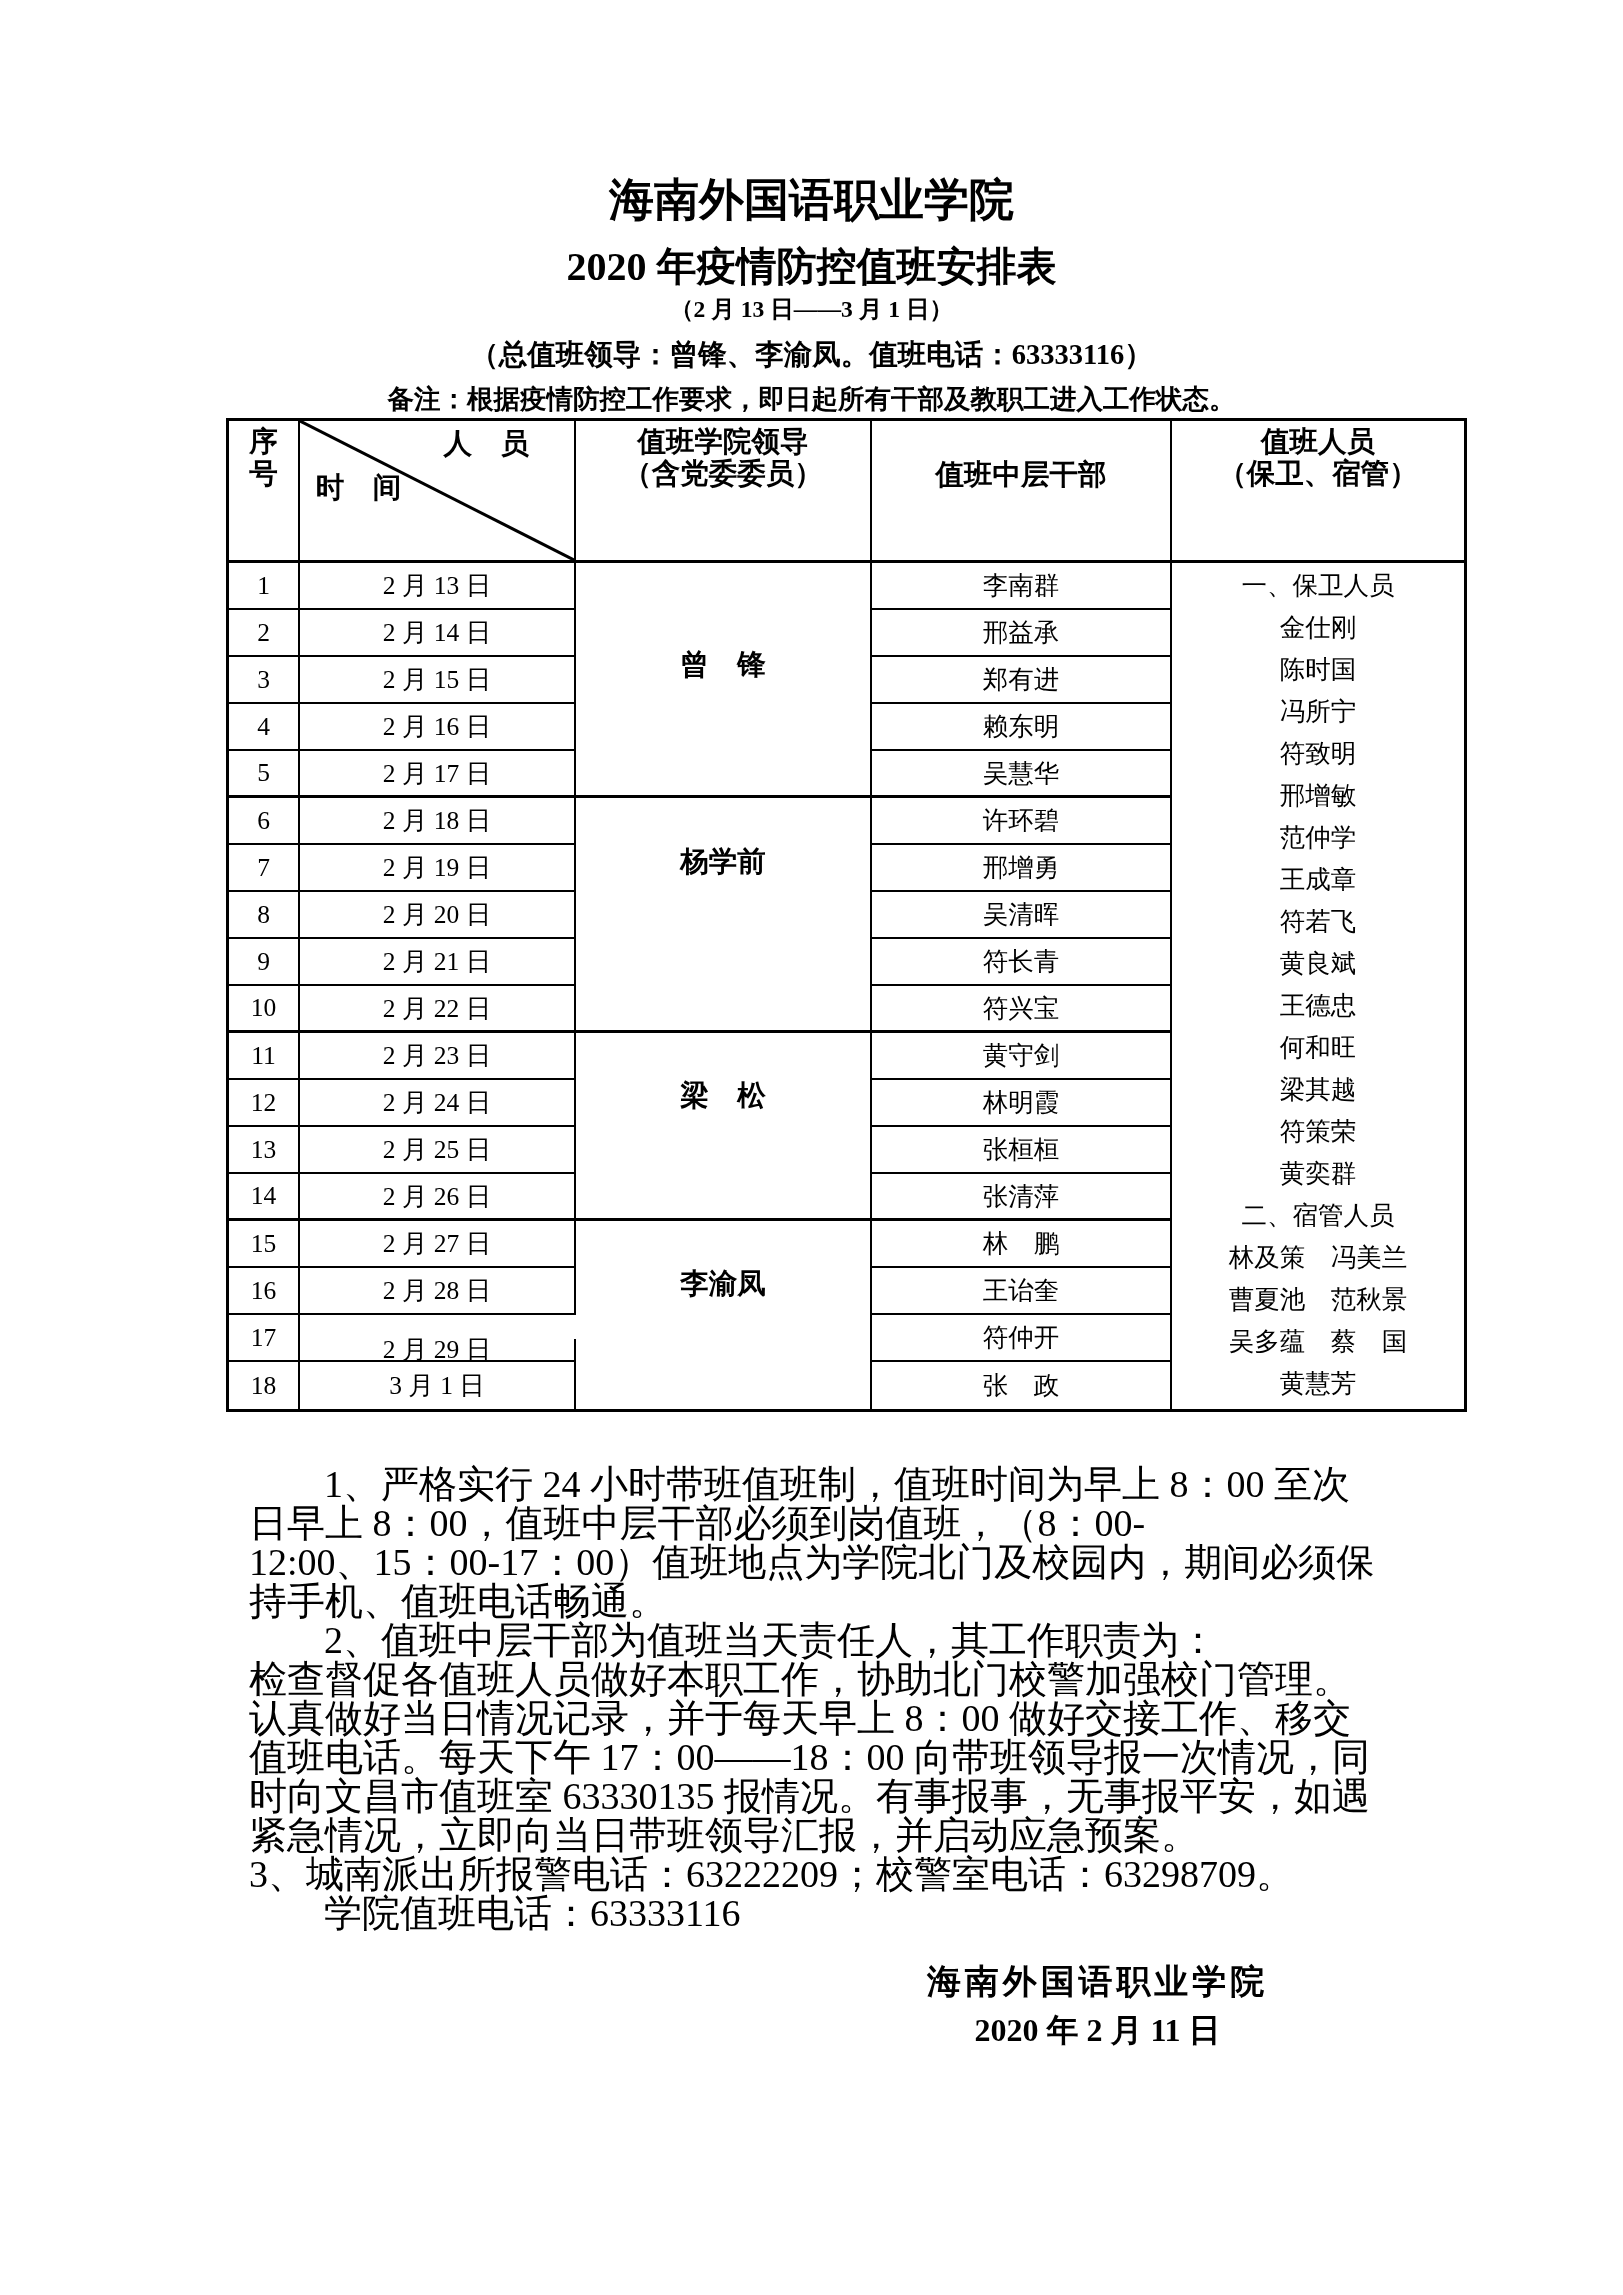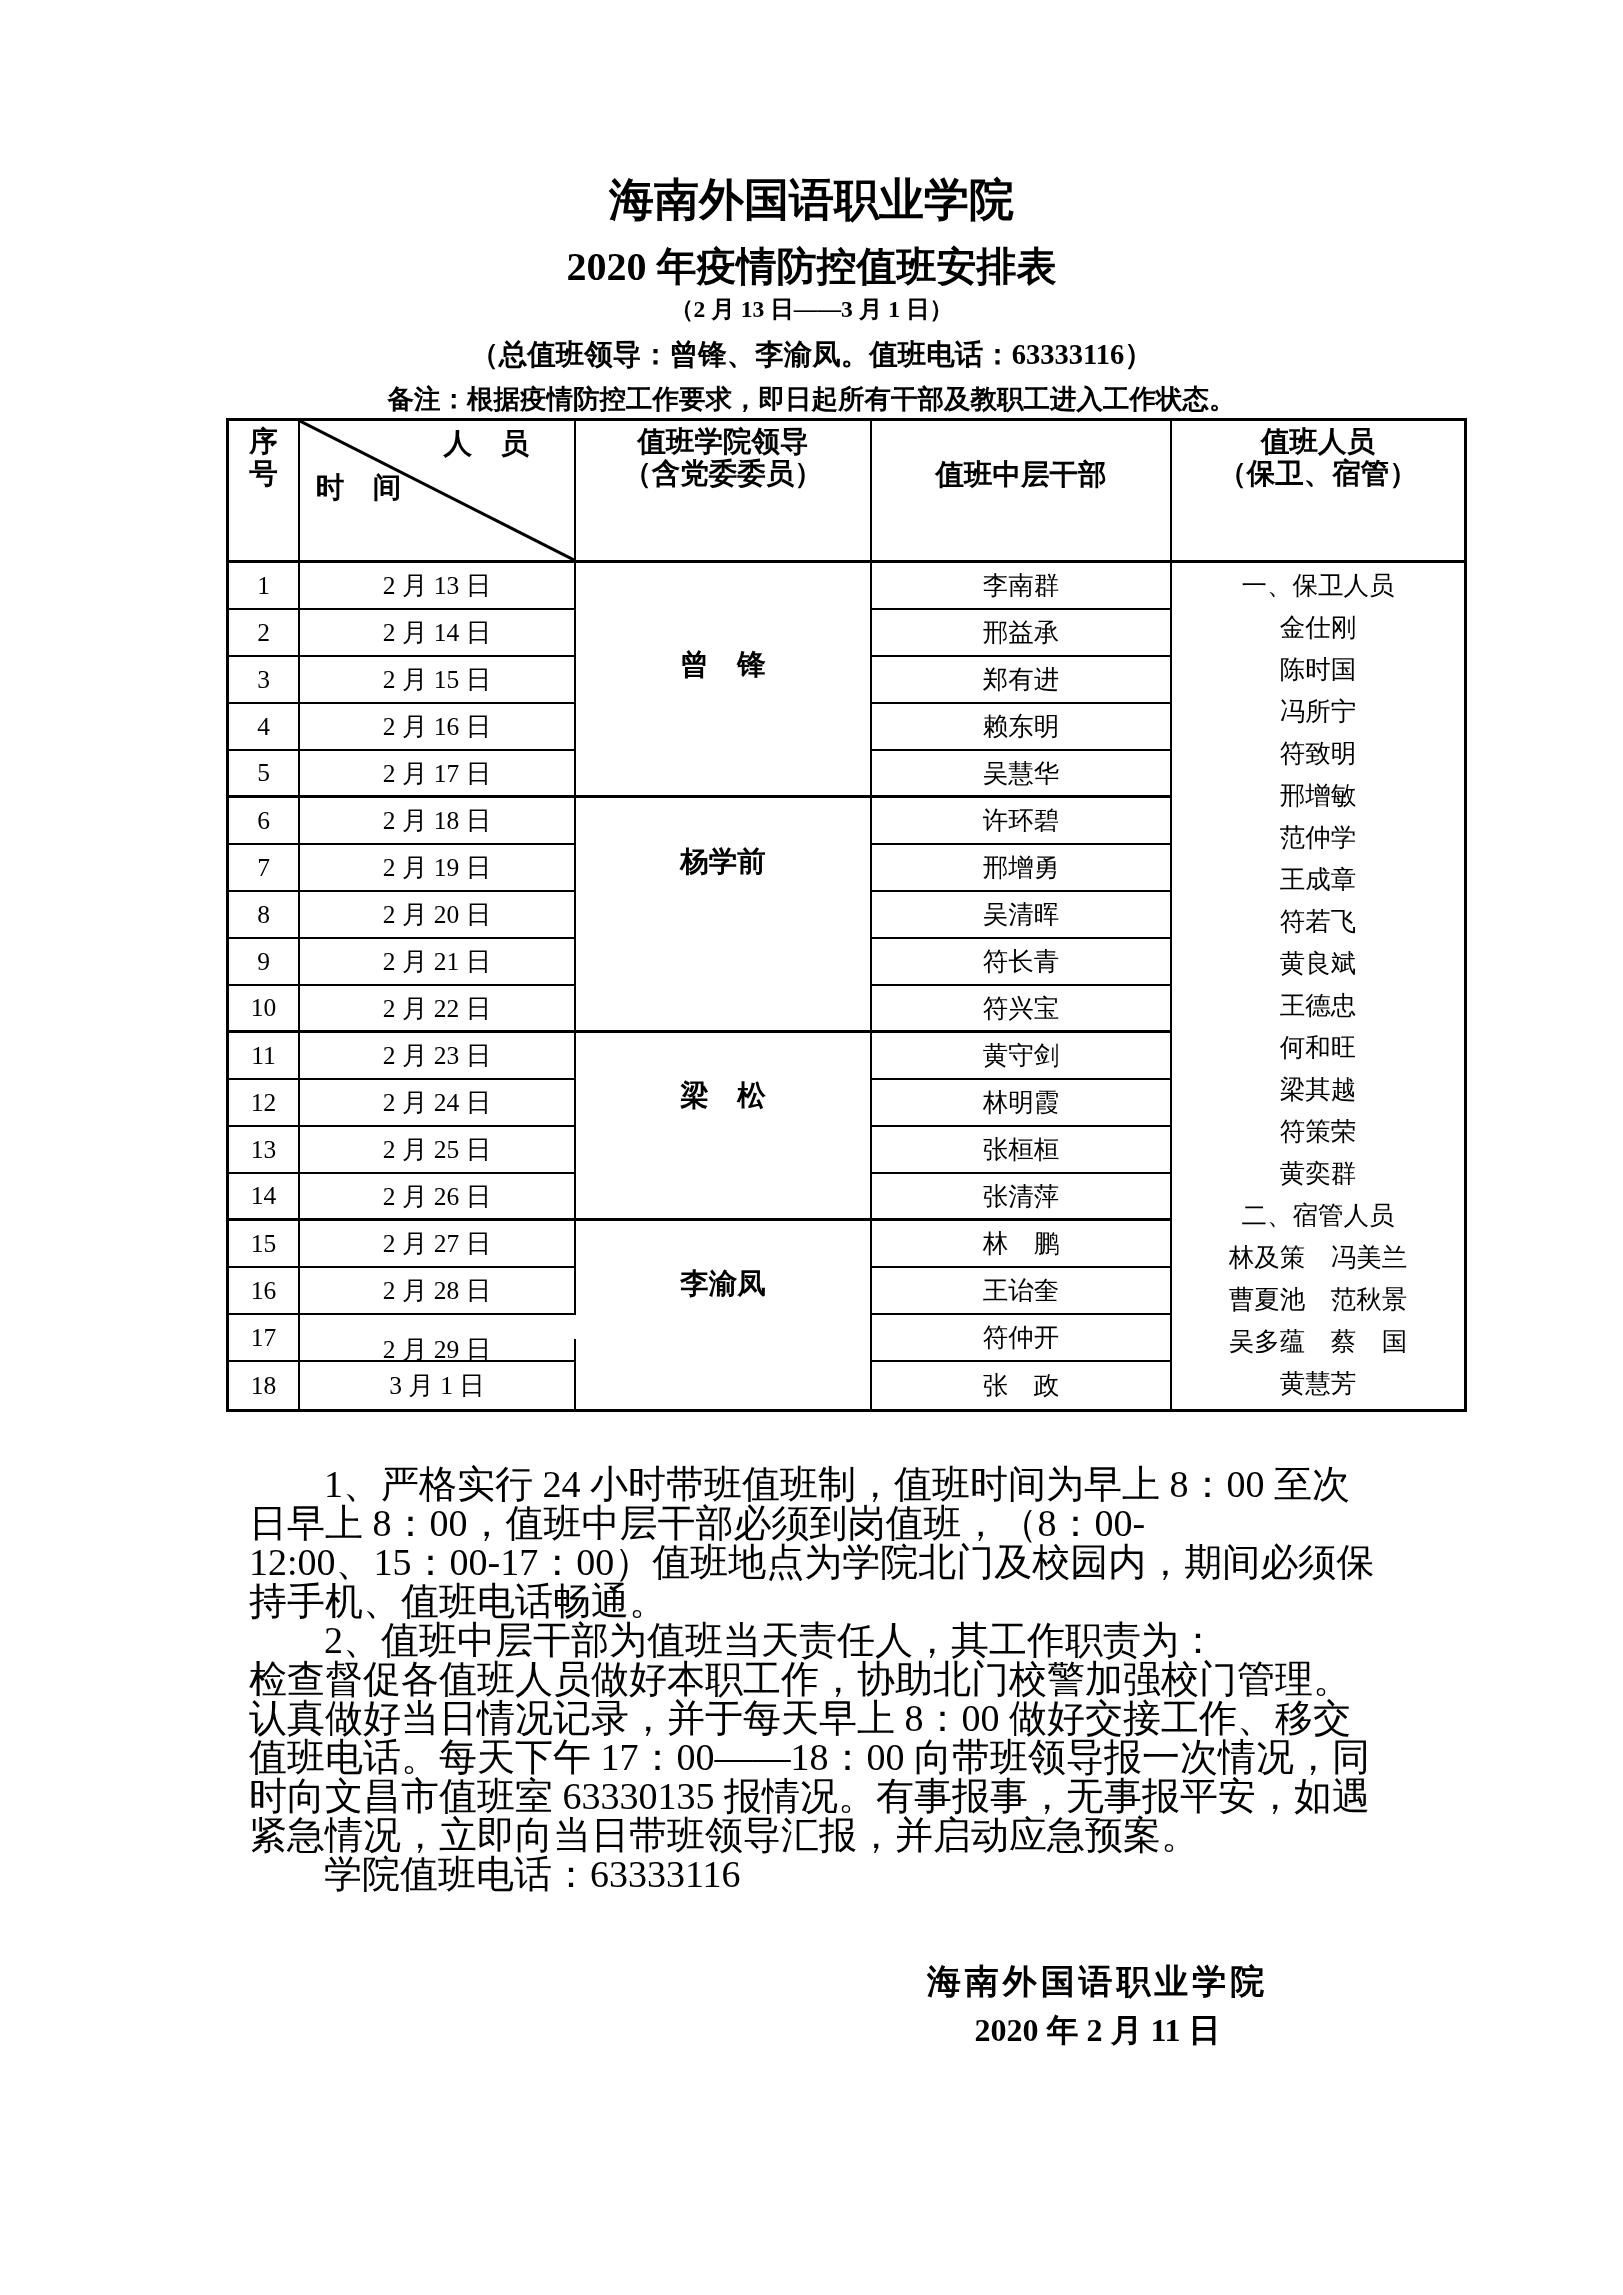--- a/index.html
+++ b/index.html
@@ -176,20 +176,21 @@
       <div class="nline ind">1、严格实行 24 小时带班值班制，值班时间为早上 8：00 至次</div>
       <div class="nline">日早上 8：00，值班中层干部必须到岗值班，（8：00-</div>
       <div class="nline">12:00、15：00-17：00）值班地点为学院北门及校园内，期间必须保</div>
       <div class="nline">持手机、值班电话畅通。</div>
       <div class="nline ind">2、值班中层干部为值班当天责任人，其工作职责为：</div>
       <div class="nline">检查督促各值班人员做好本职工作，协助北门校警加强校门管理。</div>
       <div class="nline">认真做好当日情况记录，并于每天早上 8：00 做好交接工作、移交</div>
       <div class="nline">值班电话。每天下午 17：00——18：00 向带班领导报一次情况，同</div>
       <div class="nline">时向文昌市值班室 63330135 报情况。有事报事，无事报平安，如遇</div>
       <div class="nline">紧急情况，立即向当日带班领导汇报，并启动应急预案。</div>
+      <div class="nline">3、城南派出所报警电话：63222209；校警室电话：63298709。</div>
       <div class="nline ind">学院值班电话：63333116</div>
     </div>
 
   <div class="footer">
     <div id="footer-org">海南外国语职业学院</div>
     <div id="footer-date">2020 年 2 月 11 日</div>
   </div>
 
 </div>
 

